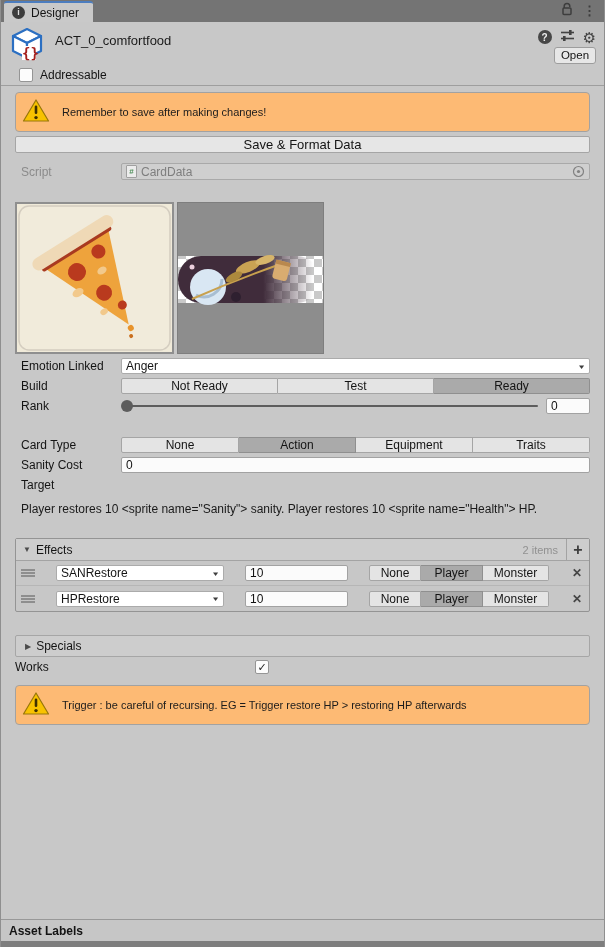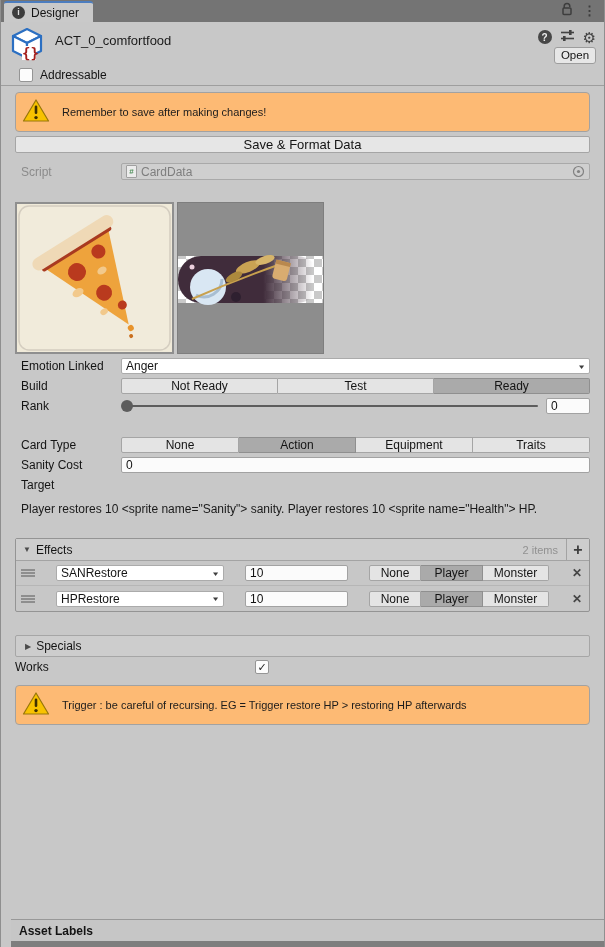--- a/index.html
+++ b/index.html
@@ -91,21 +91,21 @@
   .fx-segs .seg:nth-child(3){flex:none;width:66px}
   .fx-x{width:14px;flex:none;text-align:center;color:#454545;font-weight:bold;font-size:12px}
   
   .specials{margin-top:23px;height:22px;background:#cdcdcd;border:1px solid #a6a6a6;border-radius:2px;
        display:flex;align-items:center;padding:0 2px}
   .dh-title{margin-top:15px;font-weight:bold;border-bottom:1px solid #6e6e6e;padding-bottom:3px}
   .works-row{margin-top:3px;display:flex;height:18px}
   .works-row>label{width:240px;flex:none}
   .helpbox.second{margin-top:7px;min-height:36px}
   
-  .footer{position:absolute;left:10px;right:0;bottom:0}
+  .footer{position:absolute;left:0;right:0;bottom:0}
   .footer-bar{height:22px;background:#c6c6c6;border-top:1px solid #989898;display:flex;align-items:center;
        padding-left:8px;font-weight:bold}
   .footer-strip{height:6px;background:#7e7e7e}
 </style>
 </head>
 <body>
 
 <div class="tabbar">
   <div class="tab">
     <span class="circle-icon">i</span>

